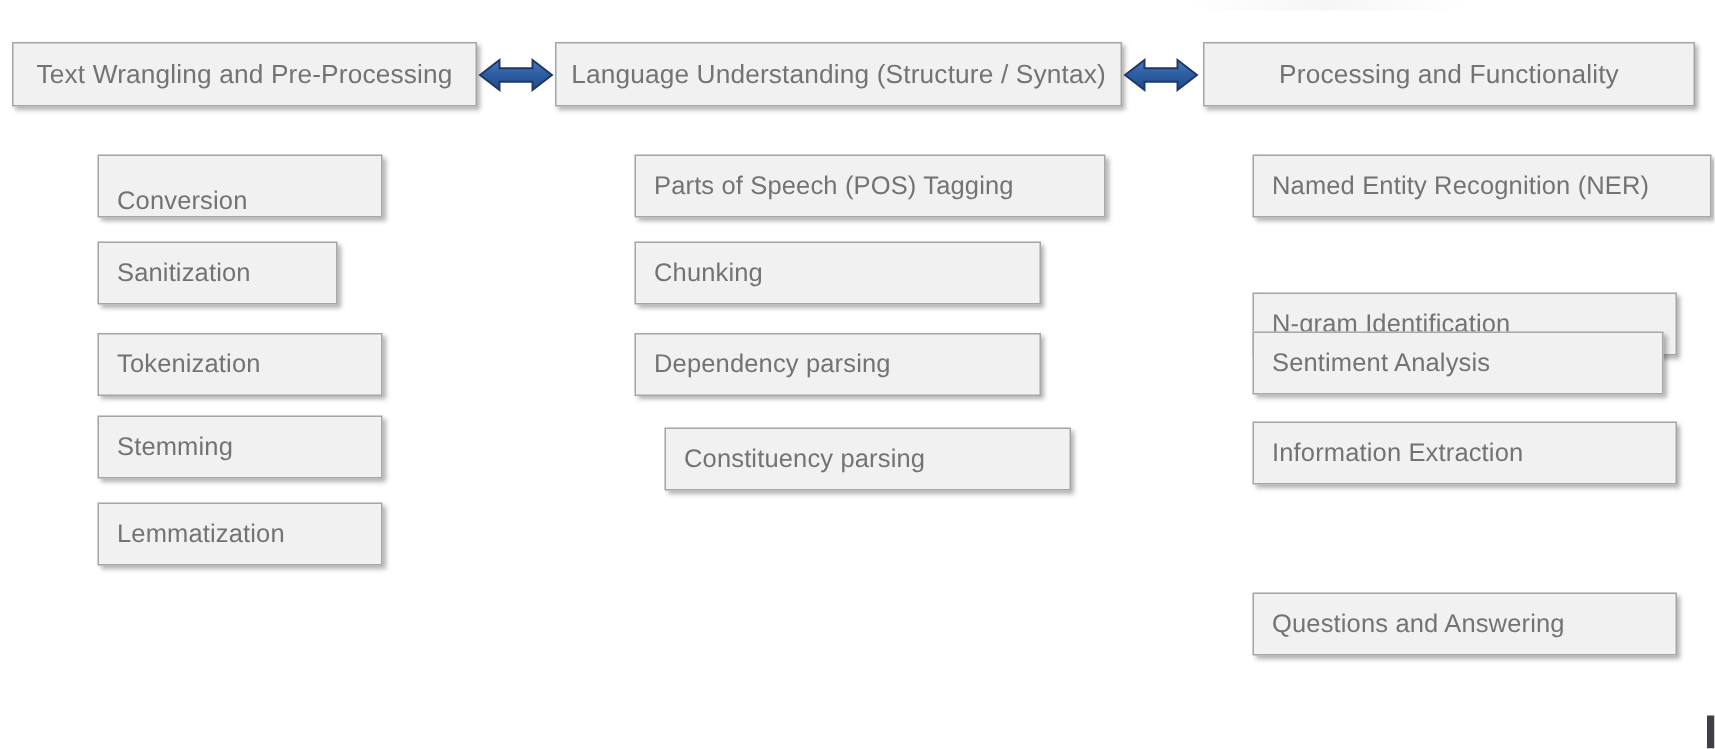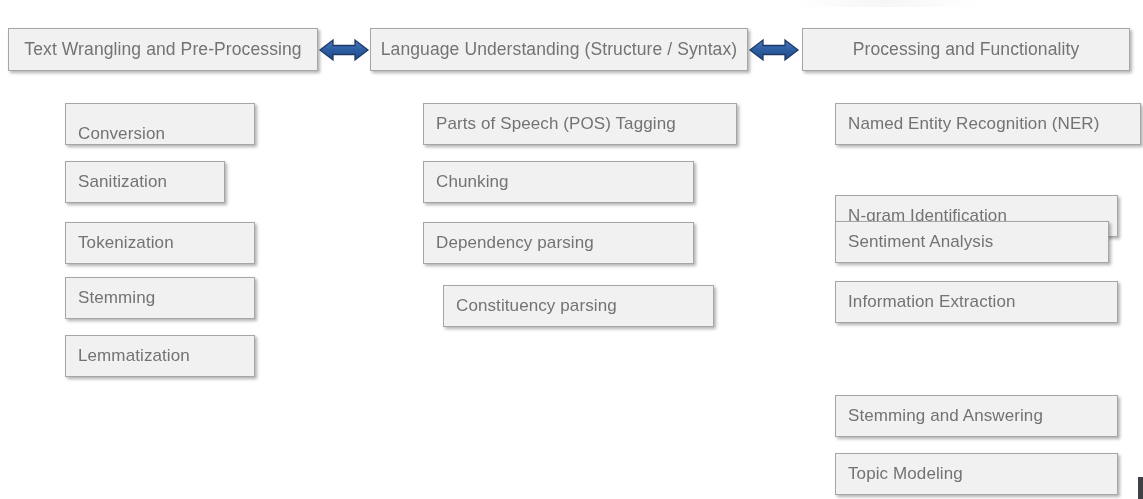--- a/index.html
+++ b/index.html
@@ -165,21 +165,18 @@
   <div class="box item" style="left:835px; top:161px; width:283px;margin-top:34px;">
     <span class="label">N-gram Identification</span>
   </div>
   <div class="box item" style="left:835px; top:221px; width:274px;text-align:center;">
     <span class="label">Sentiment Analysis</span>
   </div>
   <div class="box item" style="left:835px; top:281px; width:283px;">
     <span class="label">Information Extraction</span>
   </div>
   <div class="box item" style="left:835px; top:395px; width:283px;">
-    <span class="label">Stemming and Answering</span>
-  </div>
-  <div class="box item" style="left:835px; top:453px; width:283px;">
-    <span class="label">Topic Modeling</span>
+    <span class="label">Questions and Answering</span>
   </div>
 
   <div class="corner-artifact"></div>
 
 </div>
 
 </body></html>

